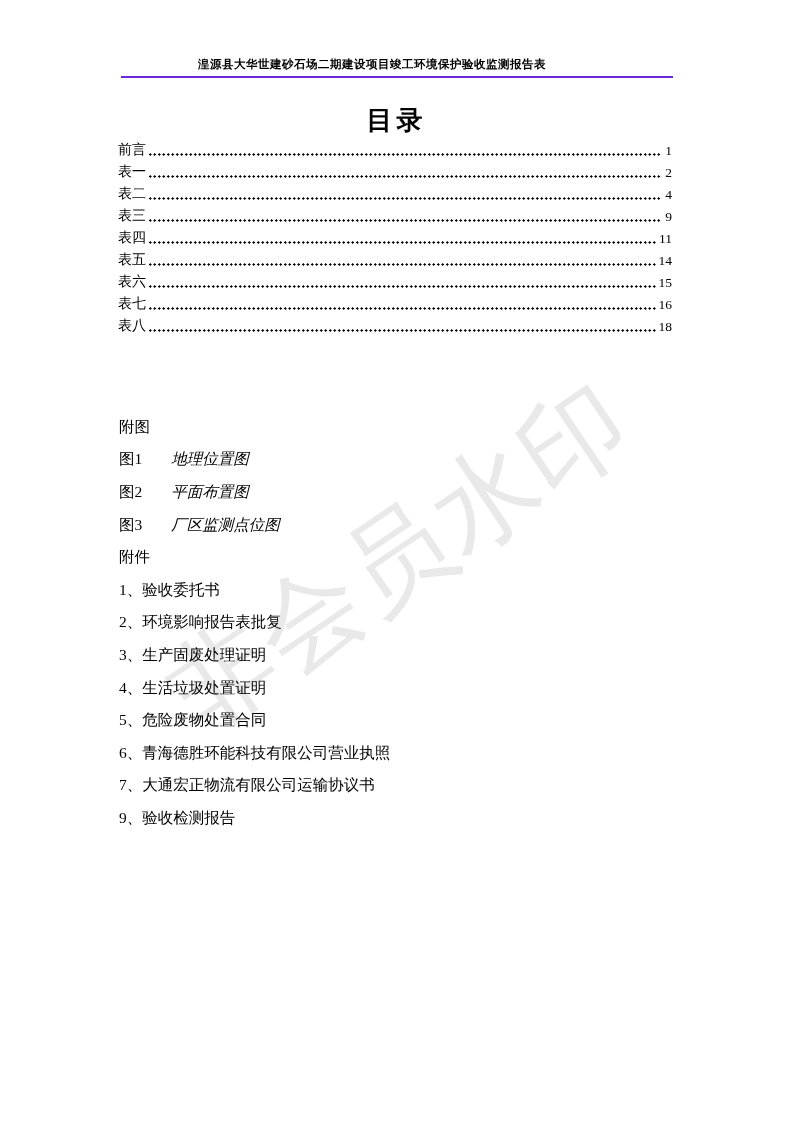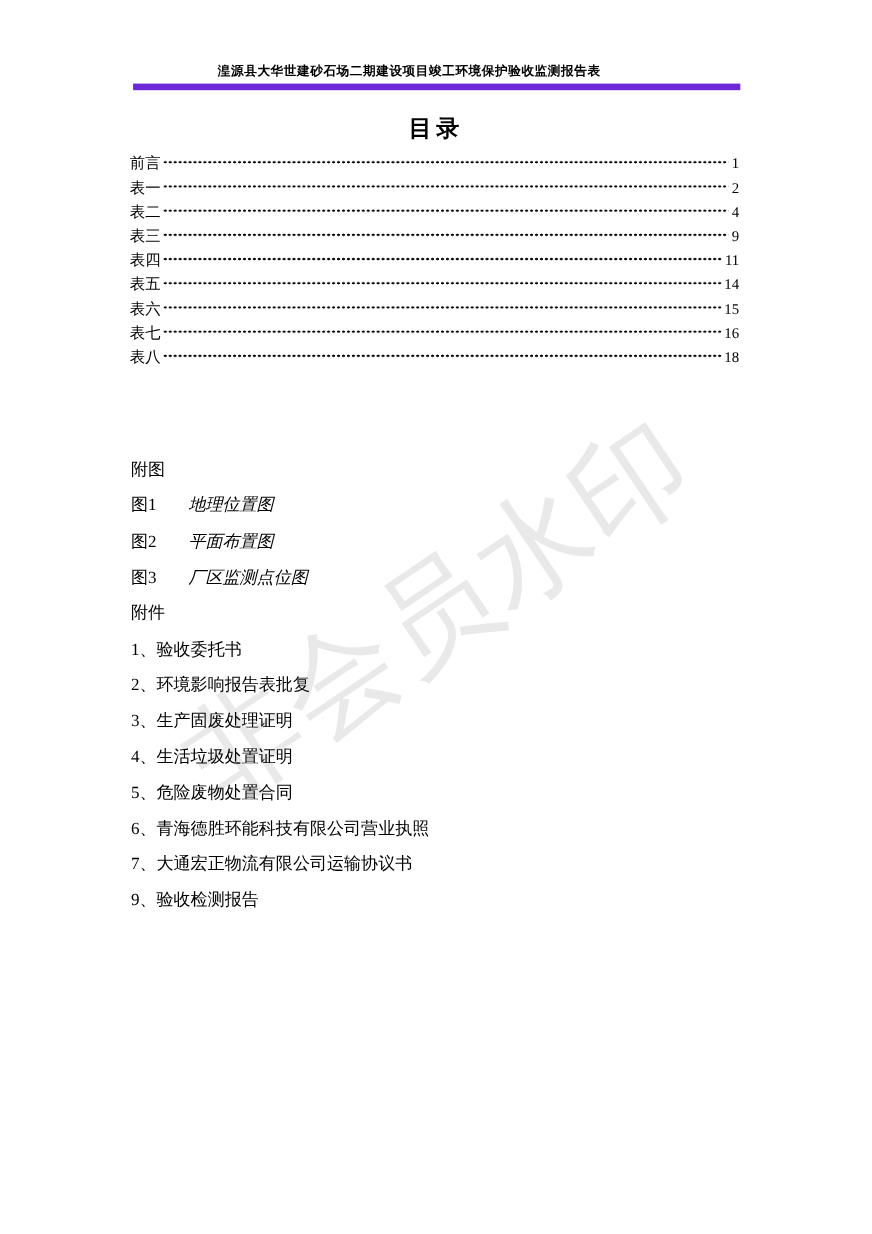--- a/index.html
+++ b/index.html
@@ -39,50 +39,50 @@
   }
 
   .layer { position: absolute; z-index: 1; }
 
   
   .header {
     top: 57px;
     left: 121px;
     width: 552px;
     box-sizing: border-box;
-    border-bottom: 6px solid #6d28d9;
+    border-bottom: 2px solid #6d28d9;
     padding-bottom: 4px;
     padding-right: 50px;
     text-align: center;
     font-size: 11.5px;
     font-weight: bold;
     letter-spacing: 0.5px;
     white-space: nowrap;
   }
 
   
   .doc-title {
     top: 103px;
     left: 0;
     width: 793px;
     text-align: center;
-    font-size: 21px;
+    font-size: 26px;
     font-weight: bold;
     letter-spacing: 4px;
   }
 
   
   .toc {
     top: 139px;
     left: 118px;
     width: 554px;
   }
   .toc-row {
     display: flex;
-    align-items: center;
+    align-items: flex-end;
     height: 22px;
     font-size: 14px;
   }
   .toc-label {
     white-space: nowrap;
     padding-bottom: 2px;
   }
   .toc-dots {
     flex: 1;
     height: 3px;

